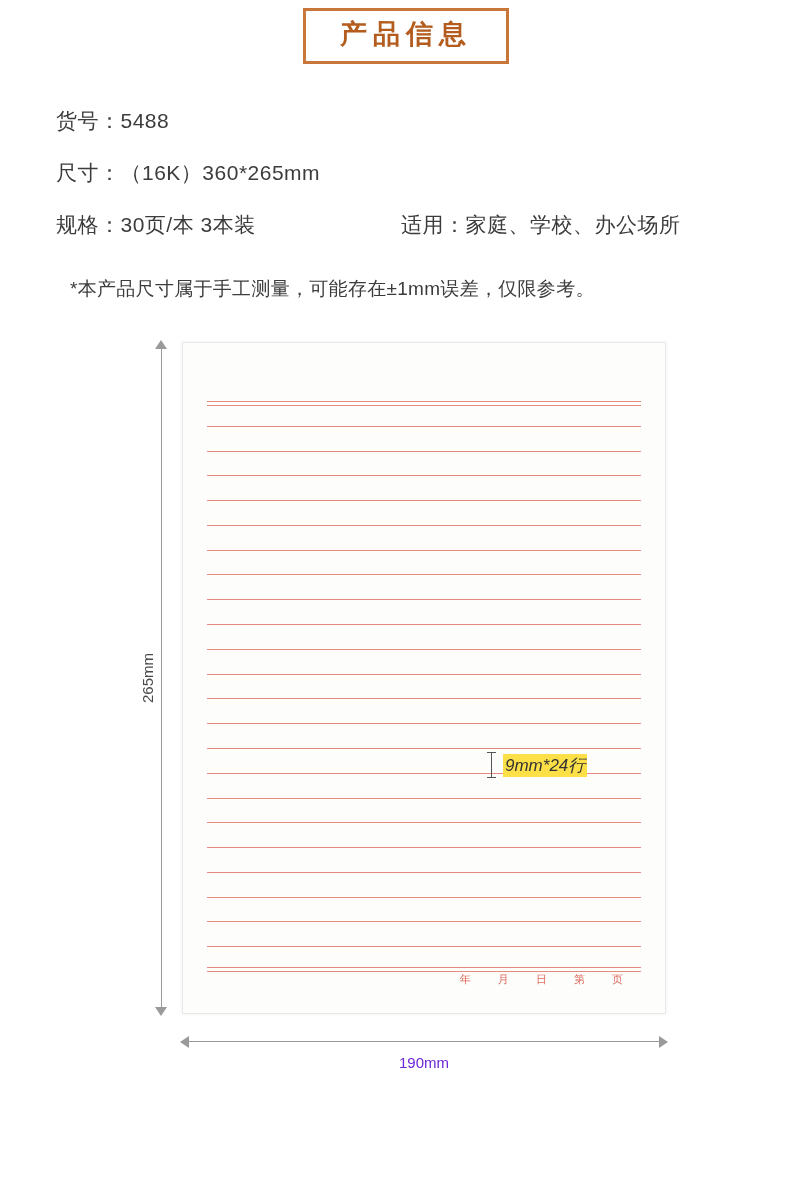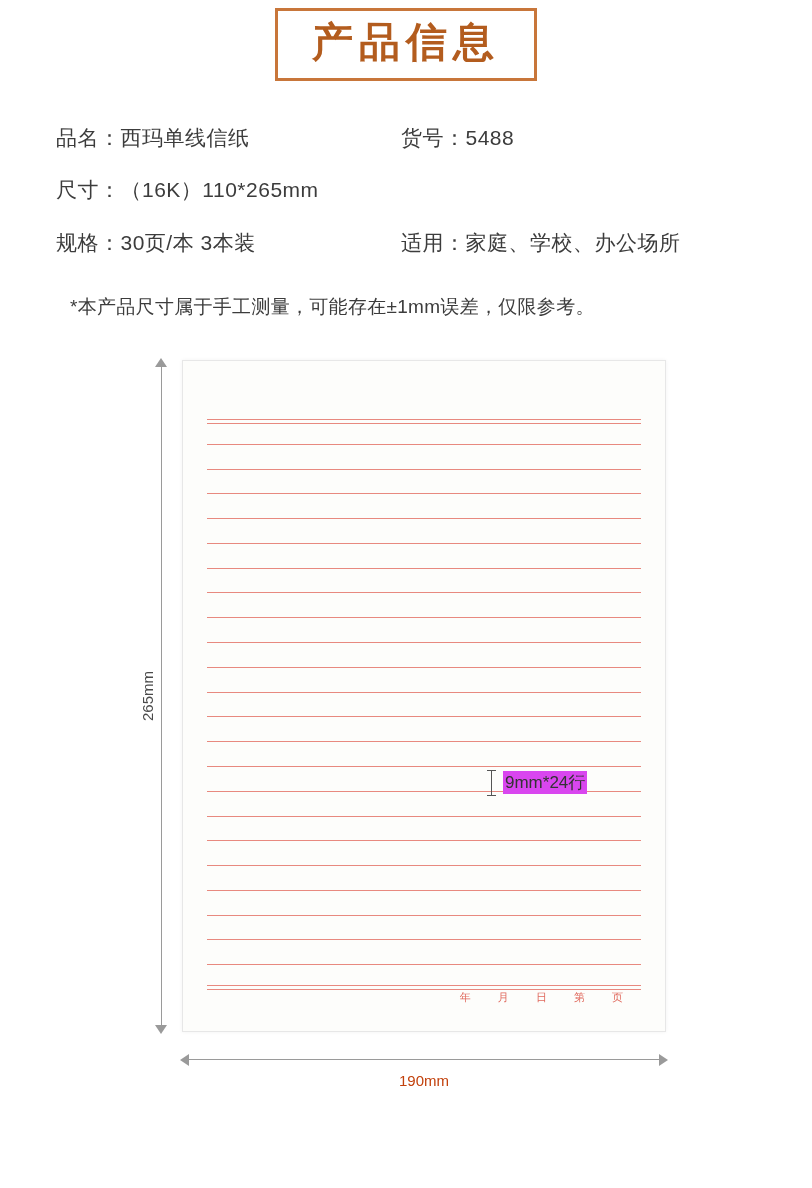--- a/index.html
+++ b/index.html
@@ -22,21 +22,21 @@
     padding-top: 8px;
     text-align: center;
   }
   .title-box {
     display: inline-block;
     border: 3px solid #c8763a;
     padding: 6px 34px 10px 34px;
     background: #ffffff;
   }
   .title-text {
-    font-size: 41px;
+    font-size: 27px;
     letter-spacing: 6px;
     color: #b35c1e;
     font-weight: bold;
     line-height: 1.25;
     font-family: "DejaVu Serif", "Liberation Serif", serif;
   }
   .subtitle-row {
     margin-top: 16px;
     display: flex;
     align-items: center;
@@ -151,22 +151,23 @@
     position: absolute;
     left: 4px;
     top: 0;
     width: 1px;
     height: 26px;
     background: #555;
   }
   .callout .label {
     font-size: 17px;
     color: #333;
-    background: #d946ef;
+    background: #fde047;
     padding: 0 2px;
+    font-style: italic;
   }
 
   
   .v-measure {
     position: absolute;
     left: 150px;
     top: 10px;
     height: 672px;
     width: 24px;
   }
@@ -235,46 +236,43 @@
     right: -2px;
     border-left: 9px solid #9a9a9a;
   }
   .h-label {
     position: absolute;
     left: 0;
     right: 0;
     top: 22px;
     text-align: center;
     font-size: 15px;
-    color: #c2410c;
+    color: #6d28d9;
   }
 </style>
 </head>
 <body>
 
 <div class="header">
   <div class="title-box">
     <div class="title-text">产品信息</div>
   </div>
 </div>
 
 <div class="specs">
 
   <div class="spec-row">
-    <div class="spec-cell left">
-      <span class="spec-label">品名：</span><span class="spec-value">西玛单线信纸</span>
-    </div>
     <div class="spec-cell">
       <span class="spec-label">货号：</span><span class="spec-value">5488</span>
     </div>
   </div>
 
   <div class="spec-row">
     <div class="spec-cell">
-      <span class="spec-label">尺寸：</span><span class="spec-value">（16K）110*265mm</span>
+      <span class="spec-label">尺寸：</span><span class="spec-value">（16K）360*265mm</span>
     </div>
   </div>
 
   <div class="spec-row">
     <div class="spec-cell left">
       <span class="spec-label">规格：</span><span class="spec-value">30页/本 3本装</span>
     </div>
     <div class="spec-cell">
       <span class="spec-label">适用：</span><span class="spec-value">家庭、学校、办公场所</span>
     </div>

